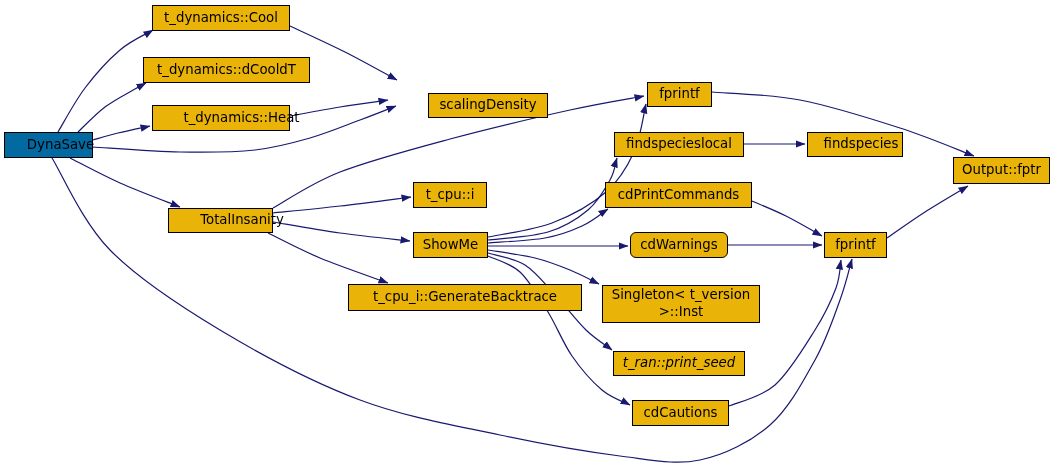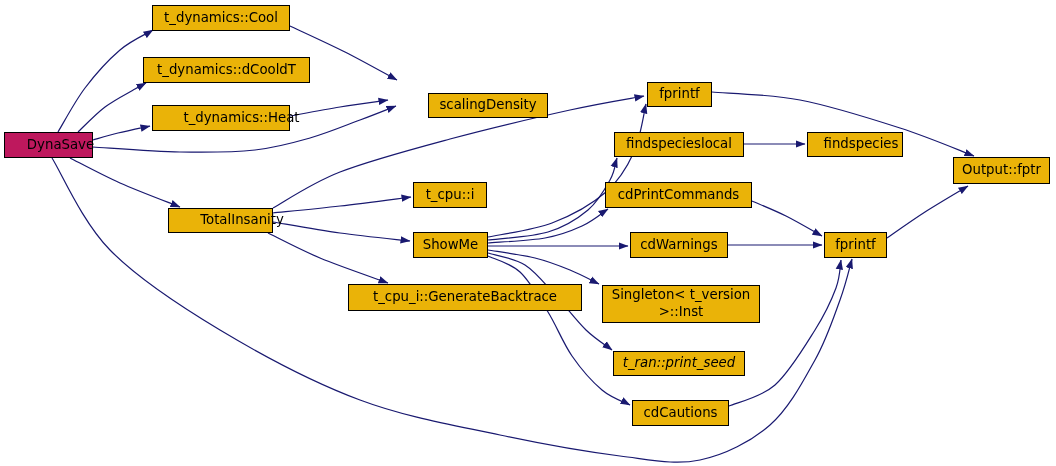--- a/index.html
+++ b/index.html
@@ -20,21 +20,21 @@
     border:1px solid #000000;
     color:#000000;
     font-size:13.3px;
     line-height:1.25;
     text-align:center;
     white-space:pre-line;
     cursor:pointer;
     z-index:2;
   }
   .node.focus{
-    background:#be185d;
+    background:#0369a1;
     border:1.6px solid #000000;
     cursor:default;
     padding-left:24px;
   }
 </style>
 </head>
 <body>
 
 <div class="canvas">
   <svg class="edge-layer" id="edge-svg" width="1056" height="466">
@@ -76,21 +76,21 @@
       <div class="node" style="left: 152px; top: 105px; width: 138px; height: 26px; padding-left: 41px;">t_dynamics::Heat</div>
       <div class="node" style="left: 390px; top: 93px; width: 120px; height: 25px; margin-left: 38px;">scalingDensity</div>
       <div class="node" style="left: 168px; top: 208px; width: 105px; height: 25px; padding-left: 43px;">TotalInsanity</div>
       <div class="node" style="left: 413px; top: 182px; width: 74px; height: 26px;">t_cpu::i</div>
       <div class="node" style="left: 413px; top: 232px; width: 75px; height: 26px;">ShowMe</div>
       <div class="node" style="left: 348px; top: 284px; width: 234px; height: 27px; text-align: right;">t_cpu_i::GenerateBacktrace</div>
       <div class="node" style="left: 647px; top: 82px; width: 65px; height: 25px;">fprintf</div>
       <div class="node" style="left: 614px; top: 132px; width: 130px; height: 25px;">findspecieslocal</div>
       <div class="node" style="left: 807px; top: 132px; width: 96px; height: 25px; padding-left: 12px;">findspecies</div>
       <div class="node" style="left: 605px; top: 182px; width: 147px; height: 26px;">cdPrintCommands</div>
-      <div class="node" style="left: 630px; top: 232px; width: 98px; height: 26px;">cdWarnings</div>
+      <div class="node" style="left: 630px; top: 232px; width: 98px; height: 26px; border-radius: 6px;">cdWarnings</div>
       <div class="node" style="left: 824px; top: 232px; width: 63px; height: 26px;">fprintf</div>
       <div class="node" style="left: 953px; top: 157px; width: 97px; height: 27px;">Output::fptr</div>
       <div class="node" style="left: 602px; top: 285px; width: 158px; height: 38px;">Singleton&lt; t_version
 &gt;::Inst</div>
       <div class="node" style="left: 613px; top: 351px; width: 132px; height: 25px; font-style: italic;">t_ran::print_seed</div>
       <div class="node" style="left: 632px; top: 400px; width: 97px; height: 26px;">cdCautions</div>
     </div>
 </div>
 
 </body></html>

